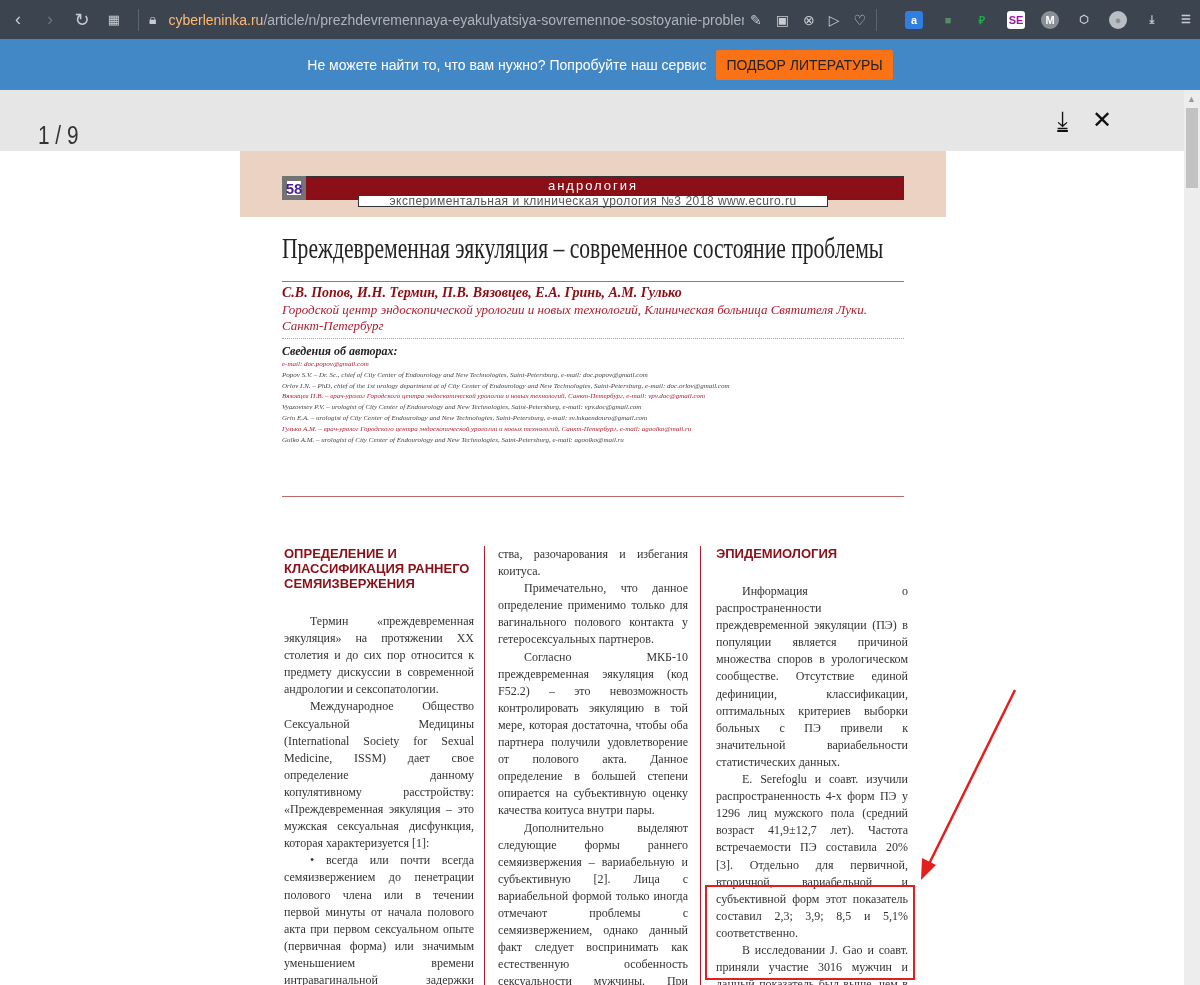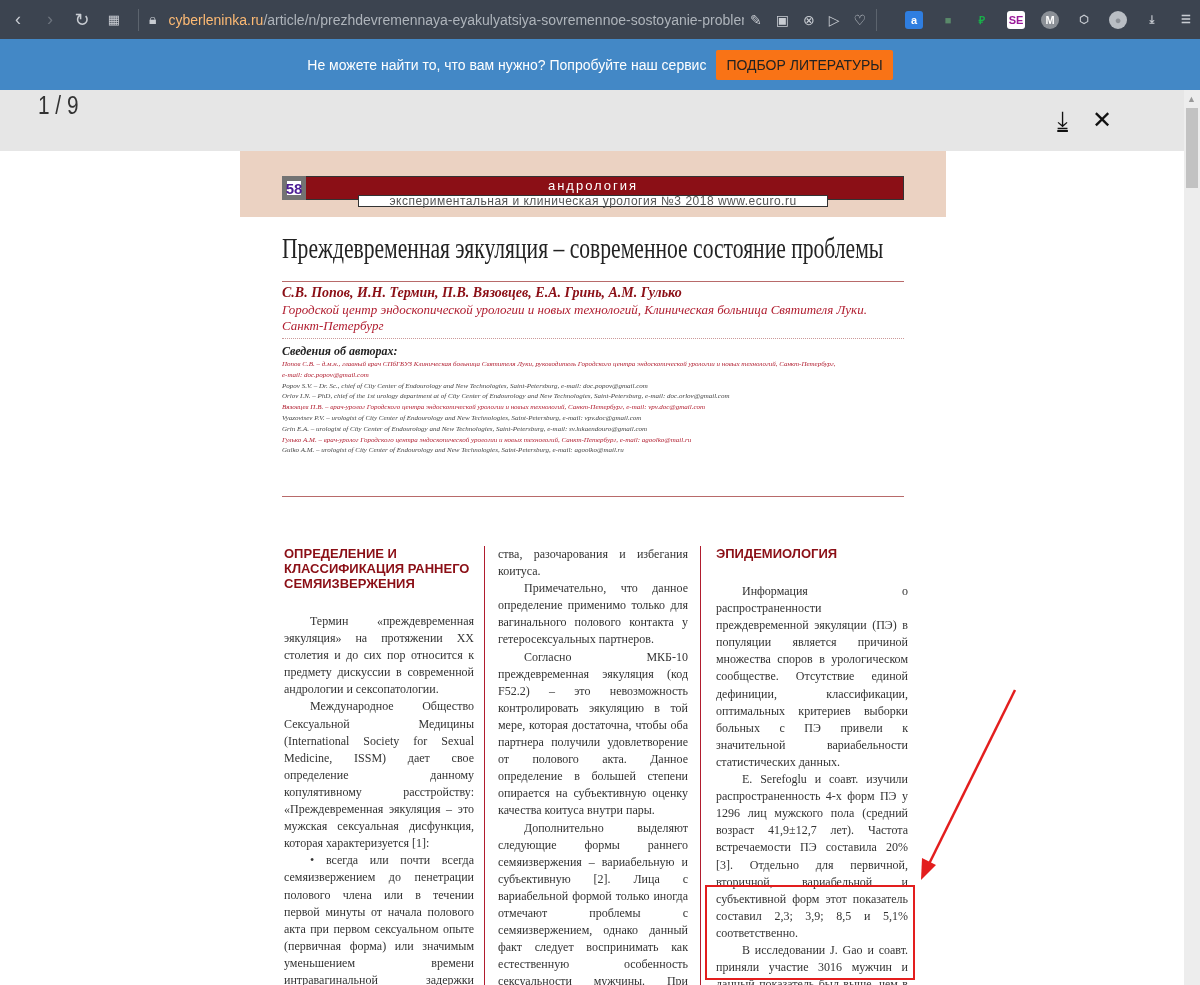--- a/index.html
+++ b/index.html
@@ -10,21 +10,21 @@
 .sep{width:1px;height:22px;background:#5c646e;margin:0 10px}
 .url{display:flex;align-items:center;font-size:14px;color:#aeb4bb;width:595px;overflow:hidden;white-space:nowrap}
 .url .host{color:#fdba74}
 .lock{margin-right:12px;color:#c8ccd2}
 .addr-icons{display:flex;gap:14px;margin-left:6px;color:#c8ccd2;font-size:14px}
 .ext{display:flex;align-items:center;gap:16px;margin-left:18px}
 .ext-icon{width:18px;height:18px;border-radius:3px;display:flex;align-items:center;justify-content:center;font-size:11px;font-weight:bold}
 .banner{position:absolute;left:0;top:39px;width:1200px;height:51px;background:#4388c6;display:flex;align-items:center;justify-content:center;gap:10px}
 .banner-text{color:#fff;font-size:14px}
 .banner-btn{background:#f97316;color:#222;font-size:14px;padding:7px 10px;border-radius:2px}
-.viewer-bar{position:absolute;left:0;top:90px;width:1184px;height:61px;background:#e6e6e6;display:flex;align-items:flex-start}
+.viewer-bar{position:absolute;left:0;top:90px;width:1184px;height:61px;background:#e6e6e6;display:flex;align-items:flex-end}
 .page-counter{margin-left:38px;font-size:26px;color:#333;font-family:"Liberation Sans Narrow","Liberation Sans",sans-serif;transform:scaleX(.8);transform-origin:left}
 .viewer-icons{position:absolute;right:72px;top:16px;display:flex;gap:24px}
 .vicon{font-size:24px;color:#111;line-height:28px}
 .scrollbar{position:absolute;right:0;top:90px;width:16px;height:895px;background:#ededed}
 .scroll-thumb{position:absolute;left:2px;top:18px;width:12px;height:80px;background:#c2c2c2}
 .scroll-up{position:absolute;left:3px;top:4px;font-size:9px;color:#999}
 .page{position:absolute;left:240px;top:151px;width:706px;height:834px;background:#fff}
 .page-head{width:706px;height:66px;background:#ebd2c2;position:relative}
 .bar-red{position:absolute;left:42px;top:25px;width:622px;height:24px;background:#8b0f16;border:1px solid #333}
 .pagenum{position:absolute;left:42px;top:25px;width:24px;height:24px;background:#fff;border:5px solid #737373;color:#4c1d95;font-weight:bold;font-size:15px;display:flex;align-items:center;justify-content:center}
@@ -107,21 +107,20 @@
     <div class="pagenum">58</div>
     <div class="yellow-bar">экспериментальная и клиническая урология №3 2018 www.ecuro.ru</div>
   </div>
   <div class="art-title">Преждевременная эякуляция – современное состояние проблемы</div>
   <div class="hr-red" style="top:130px"></div>
   <div class="authors">С.В. Попов, И.Н. Термин, П.В. Вязовцев, Е.А. Гринь, А.М. Гулько</div>
   <div class="affil">Городской центр эндоскопической урологии и новых технологий, Клиническая больница Святителя Луки. Санкт-Петербург</div>
   <div class="dotted"></div>
   <div class="info-h">Сведения об авторах:</div>
   <div class="info-list" id="info-list">
-      <div class="info-line ru">Попов С.В. – д.м.н., главный врач СПбГБУЗ Клиническая больница Святителя Луки, руководитель Городского центра эндоскопической урологии и новых технологий, Санкт-Петербург,</div>
       <div class="info-line ru">e-mail: doc.popov@gmail.com</div>
       <div class="info-line en">Popov S.V. – Dr. Sc., chief of City Center of Endourology and New Technologies, Saint-Petersburg, e-mail: doc.popov@gmail.com</div>
       <div class="info-line en">Orlov I.N. – PhD, chief of the 1st urology department at of City Center of Endourology and New Technologies, Saint-Petersburg, e-mail: doc.orlov@gmail.com</div>
       <div class="info-line ru">Вязовцев П.В. – врач-уролог Городского центра эндоскопической урологии и новых технологий, Санкт-Петербург, e-mail: vpv.doc@gmail.com</div>
       <div class="info-line en">Vyazovtsev P.V. – urologist of City Center of Endourology and New Technologies, Saint-Petersburg, e-mail: vpv.doc@gmail.com</div>
       <div class="info-line en">Grin E.A. – urologist of City Center of Endourology and New Technologies, Saint-Petersburg, e-mail: sv.lukaendouro@gmail.com</div>
       <div class="info-line ru">Гулько А.М. – врач-уролог Городского центра эндоскопической урологии и новых технологий, Санкт-Петербург, e-mail: agoolko@mail.ru</div>
       <div class="info-line en">Gulko A.M. – urologist of City Center of Endourology and New Technologies, Saint-Petersburg, e-mail: agoolko@mail.ru</div>
     </div>
   <div class="hr-red" style="top:345px"></div>

